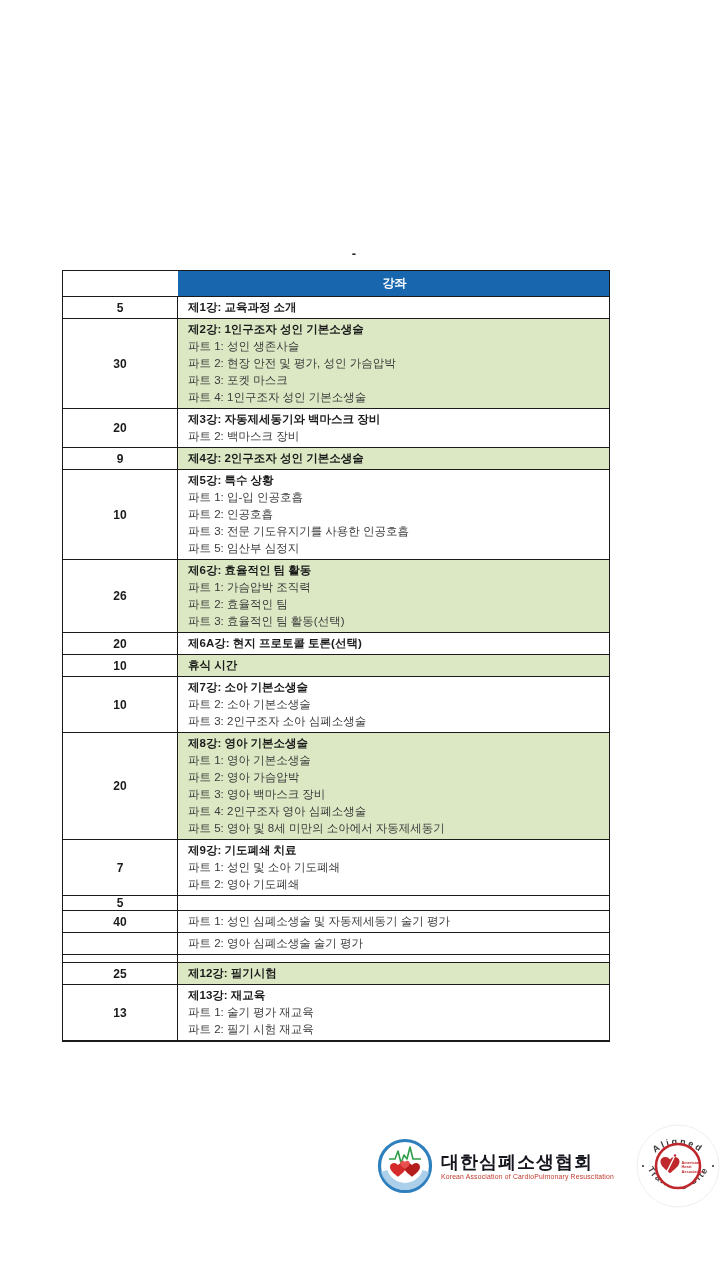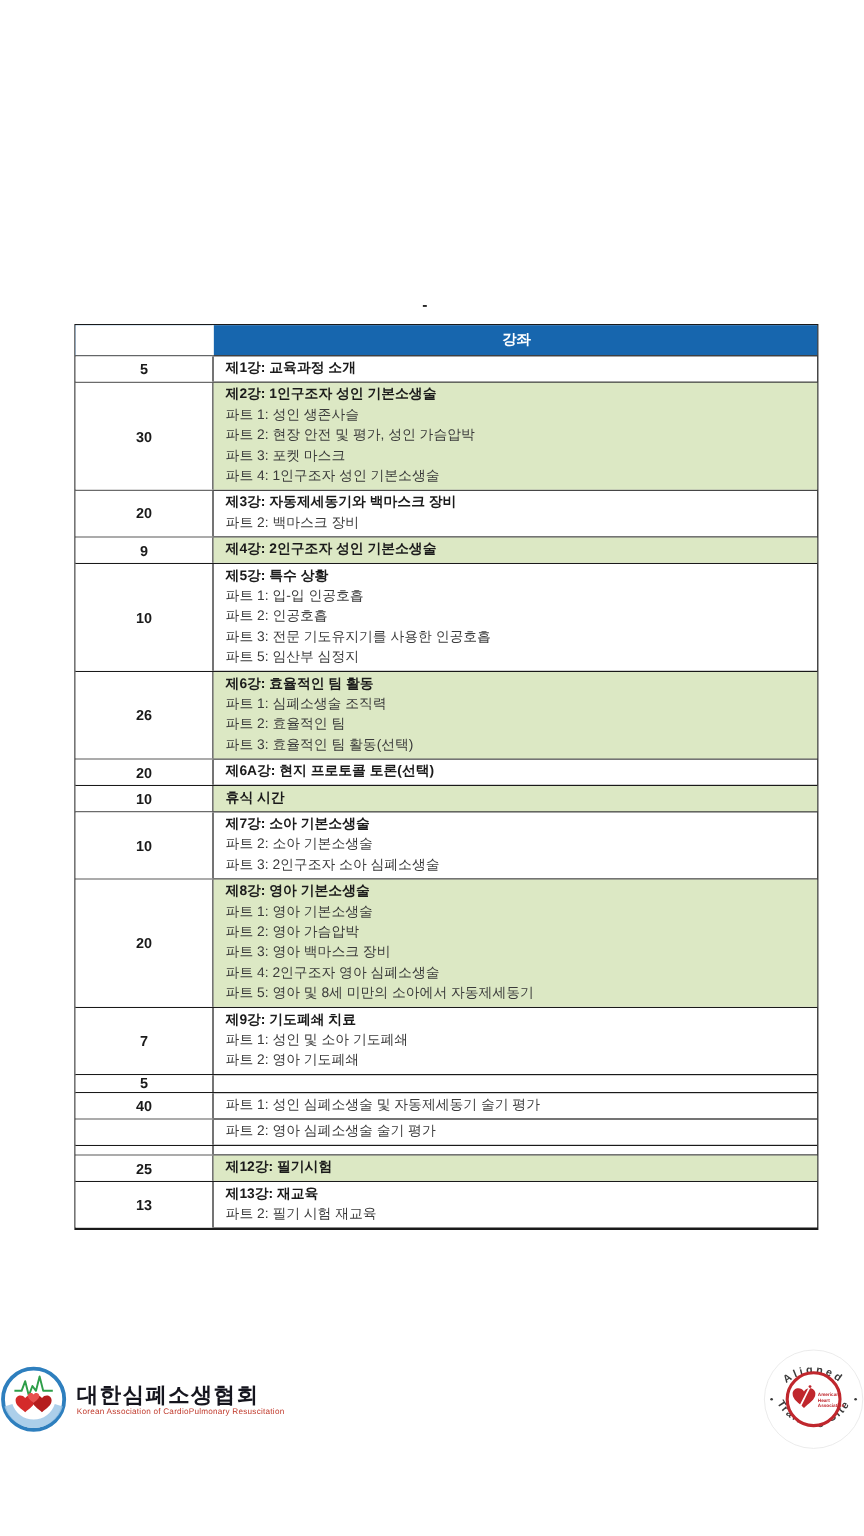--- a/index.html
+++ b/index.html
@@ -1,37 +1,37 @@
 <!DOCTYPE html>
 <html style="--header-blue: #1766ae; --row-green: #dce8c4;"><head>
 <meta charset="utf-8">
 <style>
   html,body{margin:0;padding:0;background:#fff;}
   .page{position:relative;width:720px;height:1280px;background:#fff;overflow:hidden;
         font-family:"Liberation Sans","DejaVu Sans",sans-serif;color:#1a1a1a;}
   .top-mark{position:absolute;top:246px;left:344px;width:20px;text-align:center;
             font-size:13px;font-weight:bold;color:#222;}
-  .course-table{position:absolute;left:62px;top:270px;width:620px;
+  .course-table{position:absolute;left:62px;top:270px;width:548px;
                 border:1px solid #1a1a1a;border-bottom-width:2px;box-sizing:border-box;}
   .row{display:flex;align-items:stretch;}
   .body-row{border-top:1px solid #1a1a1a;}
   .thead{background:var(--header-blue,#1766ae);color:#fff;height:25px;}
   .thead .cell-min{border-right:1px solid #fff;font-size:12px;font-weight:bold;
                    display:flex;align-items:center;justify-content:center;}
   .thead .cell-course{font-size:12px;font-weight:bold;display:flex;align-items:center;justify-content:center;}
   .cell-min{width:115px;flex:0 0 115px;box-sizing:border-box;display:flex;align-items:center;justify-content:center;
             font-size:12px;font-weight:bold;background:#fff;}
   .body-row .cell-min{border-right:1px solid #1a1a1a;}
   .cell-course{flex:1;box-sizing:border-box;padding:2px 8px 2px 10px;}
   .green .cell-course{background:var(--row-green,#dce8c4);}
   .line{font-size:11.5px;line-height:17px;color:#3a3a3a;white-space:nowrap;}
   .line.bold{font-weight:bold;color:#1a1a1a;}
   .spacer{height:7px;}
   .footer{position:absolute;top:1124px;left:0;width:720px;display:flex;
-          justify-content:space-between;align-items:center;gap:22px;}
+          justify-content:flex-end;align-items:center;gap:22px;}
   .kacpr{display:flex;align-items:center;gap:8px;}
   .kacpr-text{display:flex;flex-direction:column;justify-content:center;}
   .kacpr-name{font-size:18px;font-weight:bold;color:#15151e;letter-spacing:1px;line-height:20px;}
   .kacpr-sub{font-size:6.8px;color:#c0392b;letter-spacing:.2px;margin-top:1px;}
   .aha-badge{width:84px;height:84px;}
 </style>
 </head>
 <body>
 
 <div class="page">
@@ -80,21 +80,21 @@
             <div class="line">파트 1: 입-입 인공호흡</div>
             <div class="line">파트 2: 인공호흡</div>
             <div class="line">파트 3: 전문 기도유지기를 사용한 인공호흡</div>
             <div class="line">파트 5: 임산부 심정지</div>
           </div>
         </div>
         <div class="row body-row green">
           <div class="cell-min">26</div>
           <div class="cell-course">
             <div class="line bold">제6강: 효율적인 팀 활동</div>
-            <div class="line">파트 1: 심폐소생술 조직력</div>
+            <div class="line">파트 1: 가슴압박 조직력</div>
             <div class="line">파트 2: 효율적인 팀</div>
             <div class="line">파트 3: 효율적인 팀 활동(선택)</div>
           </div>
         </div>
         <div class="row body-row">
           <div class="cell-min">20</div>
           <div class="cell-course">
             <div class="line bold">제6A강: 현지 프로토콜 토론(선택)</div>
           </div>
         </div>
@@ -153,20 +153,21 @@
         <div class="row body-row green">
           <div class="cell-min">25</div>
           <div class="cell-course">
             <div class="line bold">제12강: 필기시험</div>
           </div>
         </div>
         <div class="row body-row">
           <div class="cell-min">13</div>
           <div class="cell-course">
             <div class="line bold">제13강: 재교육</div>
+            <div class="line">파트 1: 술기 평가 재교육</div>
             <div class="line">파트 2: 필기 시험 재교육</div>
           </div>
         </div>
       </div>
   </div>
 
   <div class="footer">
 
     <div class="kacpr">
       <svg width="56" height="56" viewBox="0 0 56 56">

